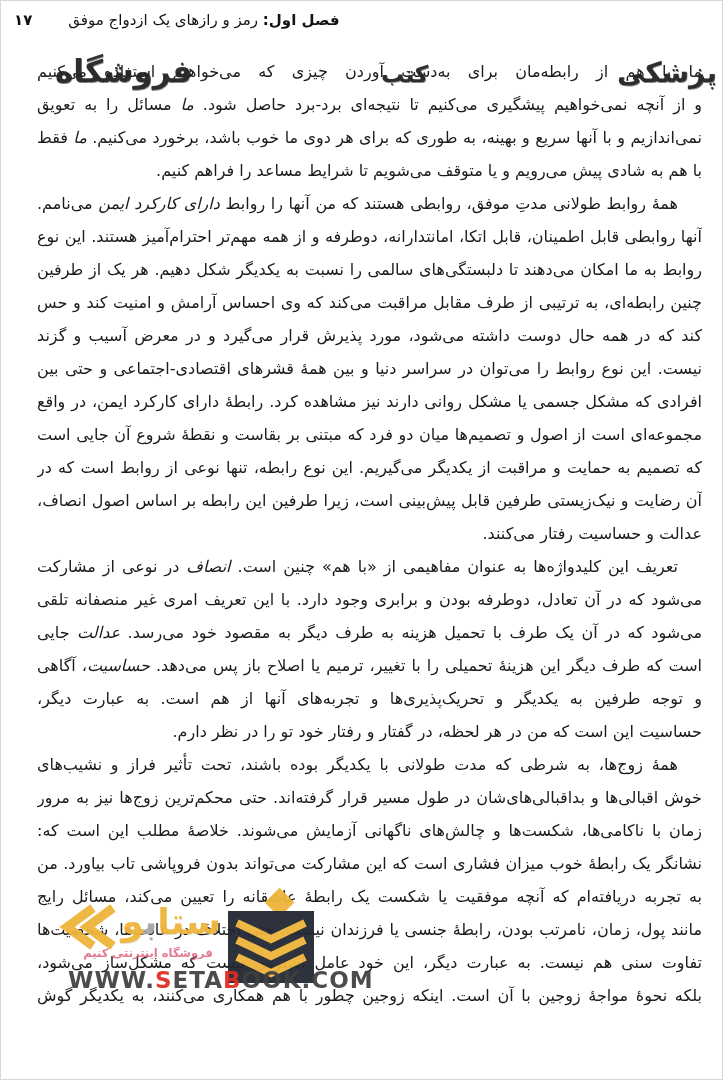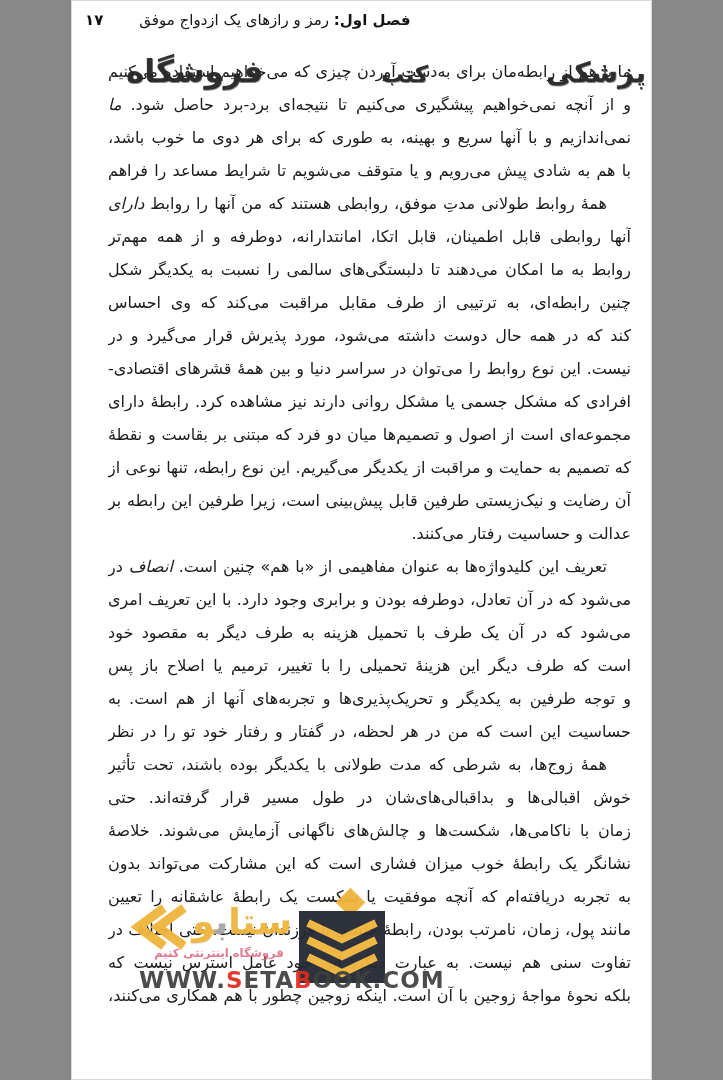--- a/index.html
+++ b/index.html
@@ -1,17 +1,17 @@
 <!DOCTYPE html>
 <html lang="fa"><head>
 <meta charset="utf-8">
 <style>
   html,body{margin:0;padding:0;background:#888;}
   .page{
-    position:relative;width:581px;height:1080px;margin:0 auto;
+    position:relative;width:723px;height:1080px;margin:0 auto;
     background:#ffffff;border:1px solid #d8d8d8;box-sizing:border-box;
     overflow:hidden;font-family:"DejaVu Sans",sans-serif;color:#1b1b1b;
   }
   
   .header{position:absolute;top:10px;left:13px;display:flex;align-items:baseline;gap:36px;direction:ltr;z-index:1;}
   .page-num{font-weight:bold;font-size:15px;color:#101010;letter-spacing:1px;}
   .chapter{direction:rtl;font-size:15px;color:#141414;}
   .chapter .lbl{font-weight:bold;}
   
   .body{position:absolute;top:54px;right:20px;left:36px;direction:rtl;font-size:16px;z-index:1;}

